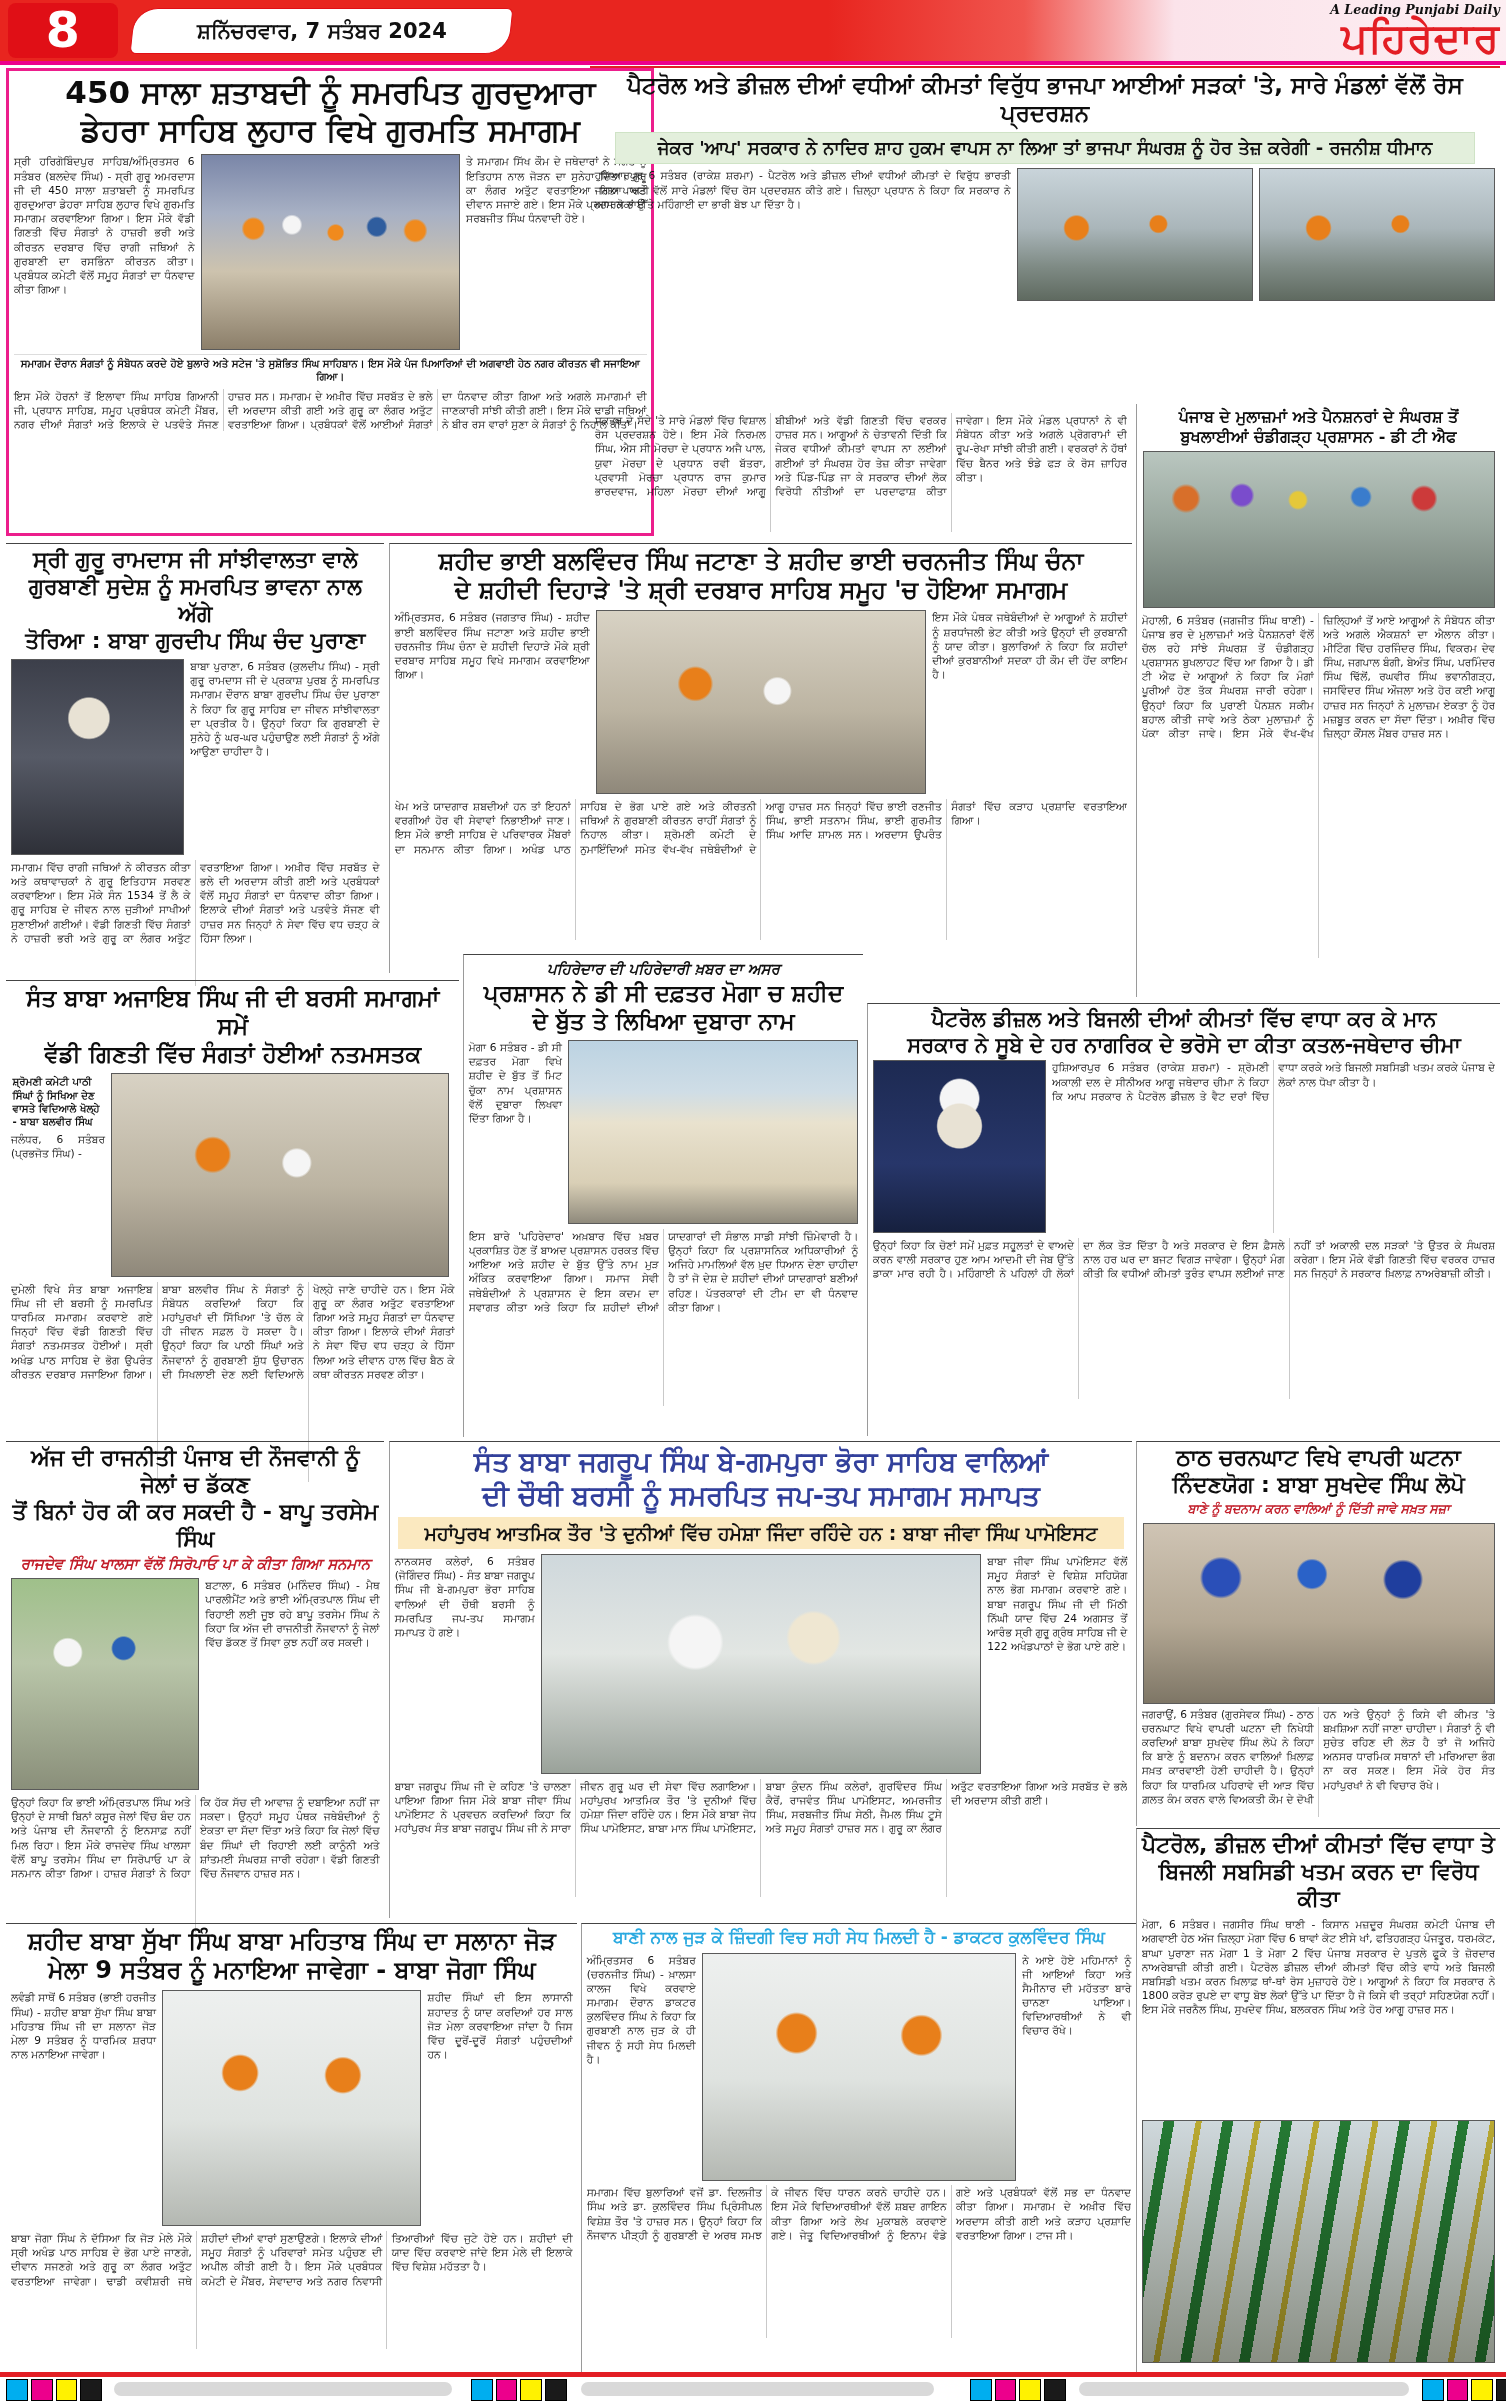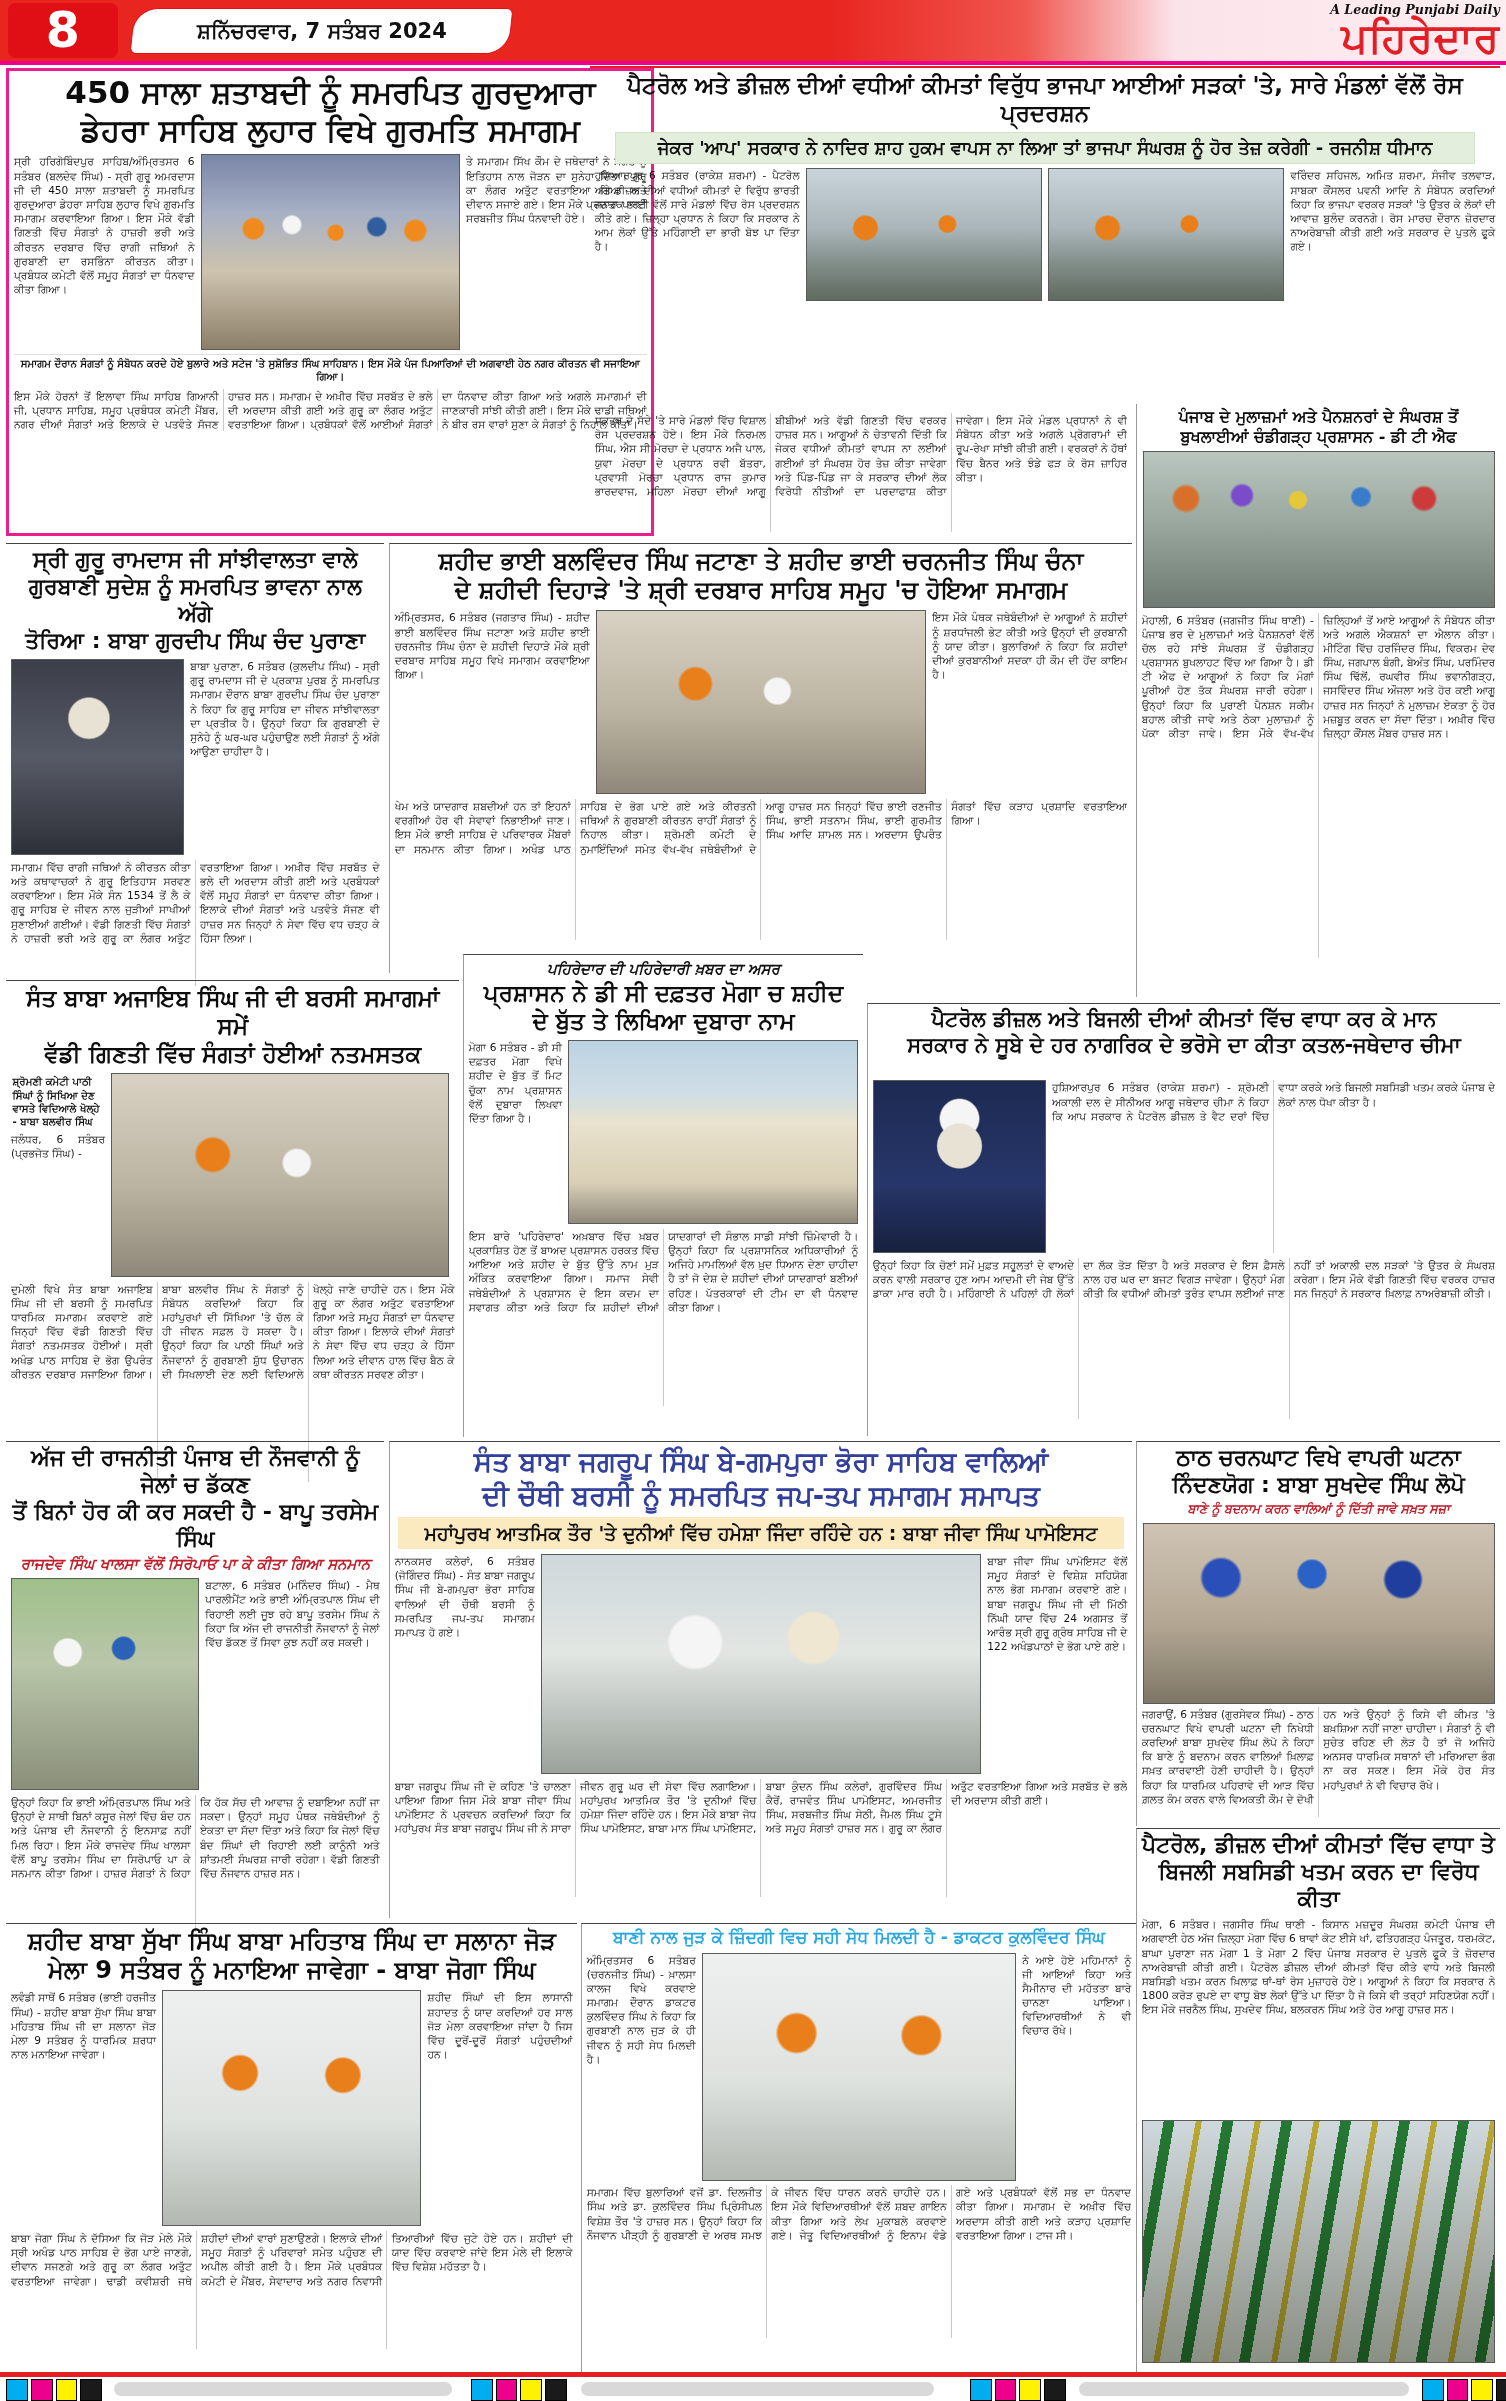--- a/index.html
+++ b/index.html
@@ -114,21 +114,20 @@
     <div class="body-txt cols3" style="margin-top:3.1px;">ਇਸ ਮੌਕੇ ਹੋਰਨਾਂ ਤੋਂ ਇਲਾਵਾ ਸਿੰਘ ਸਾਹਿਬ ਗਿਆਨੀ ਜੀ, ਪ੍ਰਧਾਨ ਸਾਹਿਬ, ਸਮੂਹ ਪ੍ਰਬੰਧਕ ਕਮੇਟੀ ਮੈਂਬਰ, ਨਗਰ ਦੀਆਂ ਸੰਗਤਾਂ ਅਤੇ ਇਲਾਕੇ ਦੇ ਪਤਵੰਤੇ ਸੱਜਣ ਹਾਜ਼ਰ ਸਨ। ਸਮਾਗਮ ਦੇ ਅਖ਼ੀਰ ਵਿੱਚ ਸਰਬੱਤ ਦੇ ਭਲੇ ਦੀ ਅਰਦਾਸ ਕੀਤੀ ਗਈ ਅਤੇ ਗੁਰੂ ਕਾ ਲੰਗਰ ਅਤੁੱਟ ਵਰਤਾਇਆ ਗਿਆ। ਪ੍ਰਬੰਧਕਾਂ ਵੱਲੋਂ ਆਈਆਂ ਸੰਗਤਾਂ ਦਾ ਧੰਨਵਾਦ ਕੀਤਾ ਗਿਆ ਅਤੇ ਅਗਲੇ ਸਮਾਗਮਾਂ ਦੀ ਜਾਣਕਾਰੀ ਸਾਂਝੀ ਕੀਤੀ ਗਈ। ਇਸ ਮੌਕੇ ਢਾਡੀ ਜਥਿਆਂ ਨੇ ਬੀਰ ਰਸ ਵਾਰਾਂ ਸੁਣਾ ਕੇ ਸੰਗਤਾਂ ਨੂੰ ਨਿਹਾਲ ਕੀਤਾ।</div>
   </section>
 
   <section class="art" style="left:590px;top:66px;width:910px;height:342px;border-top:2.4px solid #e31e24;">
     <div class="hl" style="font-size:23px;">ਪੈਟਰੋਲ ਅਤੇ ਡੀਜ਼ਲ ਦੀਆਂ ਵਧੀਆਂ ਕੀਮਤਾਂ ਵਿਰੁੱਧ ਭਾਜਪਾ ਆਈਆਂ ਸੜਕਾਂ 'ਤੇ, ਸਾਰੇ ਮੰਡਲਾਂ ਵੱਲੋਂ ਰੋਸ ਪ੍ਰਦਰਸ਼ਨ</div>
     <div class="subhead-green">ਜੇਕਰ 'ਆਪ' ਸਰਕਾਰ ਨੇ ਨਾਦਿਰ ਸ਼ਾਹ ਹੁਕਮ ਵਾਪਸ ਨਾ ਲਿਆ ਤਾਂ ਭਾਜਪਾ ਸੰਘਰਸ਼ ਨੂੰ ਹੋਰ ਤੇਜ਼ ਕਰੇਗੀ - ਰਜਨੀਸ਼ ਧੀਮਾਨ</div>
     <div class="row" style="margin-top:3.1px;">
       <div class="grow body-txt">ਹੁਸ਼ਿਆਰਪੁਰ 6 ਸਤੰਬਰ (ਰਾਕੇਸ਼ ਸ਼ਰਮਾ) - ਪੈਟਰੋਲ ਅਤੇ ਡੀਜ਼ਲ ਦੀਆਂ ਵਧੀਆਂ ਕੀਮਤਾਂ ਦੇ ਵਿਰੁੱਧ ਭਾਰਤੀ ਜਨਤਾ ਪਾਰਟੀ ਵੱਲੋਂ ਸਾਰੇ ਮੰਡਲਾਂ ਵਿੱਚ ਰੋਸ ਪ੍ਰਦਰਸ਼ਨ ਕੀਤੇ ਗਏ। ਜ਼ਿਲ੍ਹਾ ਪ੍ਰਧਾਨ ਨੇ ਕਿਹਾ ਕਿ ਸਰਕਾਰ ਨੇ ਆਮ ਲੋਕਾਂ ਉੱਤੇ ਮਹਿੰਗਾਈ ਦਾ ਭਾਰੀ ਬੋਝ ਪਾ ਦਿੱਤਾ ਹੈ।</div>
       <div class="photo ph-rally" style="width:236px;height:133px;"></div>
       <div class="photo ph-rally" style="width:236px;height:133px;"></div>
-      <div class="grow body-txt">ਵਰਿੰਦਰ ਸਹਿਜਲ, ਅਮਿਤ ਸ਼ਰਮਾ, ਸੰਜੀਵ ਤਲਵਾੜ, ਸਾਬਕਾ ਕੌਂਸਲਰ ਪਵਨੀ ਆਦਿ ਨੇ ਸੰਬੋਧਨ ਕਰਦਿਆਂ ਕਿਹਾ ਕਿ ਭਾਜਪਾ ਵਰਕਰ ਸੜਕਾਂ 'ਤੇ ਉਤਰ ਕੇ ਲੋਕਾਂ ਦੀ ਆਵਾਜ਼ ਬੁਲੰਦ ਕਰਨਗੇ। ਰੋਸ ਮਾਰਚ ਦੌਰਾਨ ਜ਼ੋਰਦਾਰ ਨਾਅਰੇਬਾਜ਼ੀ ਕੀਤੀ ਗਈ ਅਤੇ ਸਰਕਾਰ ਦੇ ਪੁਤਲੇ ਫੂਕੇ ਗਏ।</div>
     </div>
   </section>
 
   <section class="art" style="left:590px;top:410px;width:542px;height:129px;">
     <div class="body-txt cols3" style="height:119px;overflow:hidden;">ਸਕਤਰ ਦੇ ਸੱਦੇ 'ਤੇ ਸਾਰੇ ਮੰਡਲਾਂ ਵਿੱਚ ਵਿਸ਼ਾਲ ਰੋਸ ਪ੍ਰਦਰਸ਼ਨ ਹੋਏ। ਇਸ ਮੌਕੇ ਨਿਰਮਲ ਸਿੰਘ, ਐਸ ਸੀ ਮੋਰਚਾ ਦੇ ਪ੍ਰਧਾਨ ਅਜੈ ਪਾਲ, ਯੁਵਾ ਮੋਰਚਾ ਦੇ ਪ੍ਰਧਾਨ ਰਵੀ ਬੱਤਰਾ, ਪ੍ਰਵਾਸੀ ਮੋਰਚਾ ਪ੍ਰਧਾਨ ਰਾਜ ਕੁਮਾਰ ਭਾਰਦਵਾਜ, ਮਹਿਲਾ ਮੋਰਚਾ ਦੀਆਂ ਆਗੂ ਬੀਬੀਆਂ ਅਤੇ ਵੱਡੀ ਗਿਣਤੀ ਵਿੱਚ ਵਰਕਰ ਹਾਜ਼ਰ ਸਨ। ਆਗੂਆਂ ਨੇ ਚੇਤਾਵਨੀ ਦਿੱਤੀ ਕਿ ਜੇਕਰ ਵਧੀਆਂ ਕੀਮਤਾਂ ਵਾਪਸ ਨਾ ਲਈਆਂ ਗਈਆਂ ਤਾਂ ਸੰਘਰਸ਼ ਹੋਰ ਤੇਜ਼ ਕੀਤਾ ਜਾਵੇਗਾ ਅਤੇ ਪਿੰਡ-ਪਿੰਡ ਜਾ ਕੇ ਸਰਕਾਰ ਦੀਆਂ ਲੋਕ ਵਿਰੋਧੀ ਨੀਤੀਆਂ ਦਾ ਪਰਦਾਫਾਸ਼ ਕੀਤਾ ਜਾਵੇਗਾ। ਇਸ ਮੌਕੇ ਮੰਡਲ ਪ੍ਰਧਾਨਾਂ ਨੇ ਵੀ ਸੰਬੋਧਨ ਕੀਤਾ ਅਤੇ ਅਗਲੇ ਪ੍ਰੋਗਰਾਮਾਂ ਦੀ ਰੂਪ-ਰੇਖਾ ਸਾਂਝੀ ਕੀਤੀ ਗਈ। ਵਰਕਰਾਂ ਨੇ ਹੱਥਾਂ ਵਿੱਚ ਬੈਨਰ ਅਤੇ ਝੰਡੇ ਫੜ ਕੇ ਰੋਸ ਜ਼ਾਹਿਰ ਕੀਤਾ।</div>
   </section>
 
   <section class="art lline" style="left:1136px;top:404px;width:364px;height:593px;">
     <div class="hl" style="font-size:16px;">
       <div>ਪੰਜਾਬ ਦੇ ਮੁਲਾਜ਼ਮਾਂ ਅਤੇ ਪੈਨਸ਼ਨਰਾਂ ਦੇ ਸੰਘਰਸ਼ ਤੋਂ</div>
@@ -190,21 +189,21 @@
       <div class="photo ph-building" style="width:290px;height:184px;"></div>
     </div>
     <div class="body-txt cols2" style="margin-top:4.7px;height:177px;overflow:hidden;">ਇਸ ਬਾਰੇ 'ਪਹਿਰੇਦਾਰ' ਅਖ਼ਬਾਰ ਵਿੱਚ ਖ਼ਬਰ ਪ੍ਰਕਾਸ਼ਿਤ ਹੋਣ ਤੋਂ ਬਾਅਦ ਪ੍ਰਸ਼ਾਸਨ ਹਰਕਤ ਵਿੱਚ ਆਇਆ ਅਤੇ ਸ਼ਹੀਦ ਦੇ ਬੁੱਤ ਉੱਤੇ ਨਾਮ ਮੁੜ ਅੰਕਿਤ ਕਰਵਾਇਆ ਗਿਆ। ਸਮਾਜ ਸੇਵੀ ਜਥੇਬੰਦੀਆਂ ਨੇ ਪ੍ਰਸ਼ਾਸਨ ਦੇ ਇਸ ਕਦਮ ਦਾ ਸਵਾਗਤ ਕੀਤਾ ਅਤੇ ਕਿਹਾ ਕਿ ਸ਼ਹੀਦਾਂ ਦੀਆਂ ਯਾਦਗਾਰਾਂ ਦੀ ਸੰਭਾਲ ਸਾਡੀ ਸਾਂਝੀ ਜ਼ਿੰਮੇਵਾਰੀ ਹੈ। ਉਨ੍ਹਾਂ ਕਿਹਾ ਕਿ ਪ੍ਰਸ਼ਾਸਨਿਕ ਅਧਿਕਾਰੀਆਂ ਨੂੰ ਅਜਿਹੇ ਮਾਮਲਿਆਂ ਵੱਲ ਖ਼ੁਦ ਧਿਆਨ ਦੇਣਾ ਚਾਹੀਦਾ ਹੈ ਤਾਂ ਜੋ ਦੇਸ਼ ਦੇ ਸ਼ਹੀਦਾਂ ਦੀਆਂ ਯਾਦਗਾਰਾਂ ਬਣੀਆਂ ਰਹਿਣ। ਪੱਤਰਕਾਰਾਂ ਦੀ ਟੀਮ ਦਾ ਵੀ ਧੰਨਵਾਦ ਕੀਤਾ ਗਿਆ।</div>
   </section>
 
   <section class="art tline lline" style="left:867px;top:1003px;width:633px;height:433px;">
     <div class="hl" style="font-size:21px;">
       <div>ਪੈਟਰੋਲ ਡੀਜ਼ਲ ਅਤੇ ਬਿਜਲੀ ਦੀਆਂ ਕੀਮਤਾਂ ਵਿੱਚ ਵਾਧਾ ਕਰ ਕੇ ਮਾਨ</div>
       <div>ਸਰਕਾਰ ਨੇ ਸੂਬੇ ਦੇ ਹਰ ਨਾਗਰਿਕ ਦੇ ਭਰੋਸੇ ਦਾ ਕੀਤਾ ਕਤਲ-ਜਥੇਦਾਰ ਚੀਮਾ</div>
     </div>
-    <div class="row" style="margin-top:22px;">
+    <div class="row" style="margin-top:2px;">
       <div class="photo ph-portrait" style="width:173px;height:173px;"></div>
       <div class="grow body-txt cols2" style="height:173px;overflow:hidden;">ਹੁਸ਼ਿਆਰਪੁਰ 6 ਸਤੰਬਰ (ਰਾਕੇਸ਼ ਸ਼ਰਮਾ) - ਸ਼੍ਰੋਮਣੀ ਅਕਾਲੀ ਦਲ ਦੇ ਸੀਨੀਅਰ ਆਗੂ ਜਥੇਦਾਰ ਚੀਮਾ ਨੇ ਕਿਹਾ ਕਿ ਆਪ ਸਰਕਾਰ ਨੇ ਪੈਟਰੋਲ ਡੀਜ਼ਲ ਤੇ ਵੈਟ ਦਰਾਂ ਵਿੱਚ ਵਾਧਾ ਕਰਕੇ ਅਤੇ ਬਿਜਲੀ ਸਬਸਿਡੀ ਖਤਮ ਕਰਕੇ ਪੰਜਾਬ ਦੇ ਲੋਕਾਂ ਨਾਲ ਧੋਖਾ ਕੀਤਾ ਹੈ।</div>
     </div>
     <div class="body-txt cols3" style="margin-top:4.7px;height:161px;overflow:hidden;">ਉਨ੍ਹਾਂ ਕਿਹਾ ਕਿ ਚੋਣਾਂ ਸਮੇਂ ਮੁਫ਼ਤ ਸਹੂਲਤਾਂ ਦੇ ਵਾਅਦੇ ਕਰਨ ਵਾਲੀ ਸਰਕਾਰ ਹੁਣ ਆਮ ਆਦਮੀ ਦੀ ਜੇਬ ਉੱਤੇ ਡਾਕਾ ਮਾਰ ਰਹੀ ਹੈ। ਮਹਿੰਗਾਈ ਨੇ ਪਹਿਲਾਂ ਹੀ ਲੋਕਾਂ ਦਾ ਲੱਕ ਤੋੜ ਦਿੱਤਾ ਹੈ ਅਤੇ ਸਰਕਾਰ ਦੇ ਇਸ ਫ਼ੈਸਲੇ ਨਾਲ ਹਰ ਘਰ ਦਾ ਬਜਟ ਵਿਗੜ ਜਾਵੇਗਾ। ਉਨ੍ਹਾਂ ਮੰਗ ਕੀਤੀ ਕਿ ਵਧੀਆਂ ਕੀਮਤਾਂ ਤੁਰੰਤ ਵਾਪਸ ਲਈਆਂ ਜਾਣ ਨਹੀਂ ਤਾਂ ਅਕਾਲੀ ਦਲ ਸੜਕਾਂ 'ਤੇ ਉਤਰ ਕੇ ਸੰਘਰਸ਼ ਕਰੇਗਾ। ਇਸ ਮੌਕੇ ਵੱਡੀ ਗਿਣਤੀ ਵਿੱਚ ਵਰਕਰ ਹਾਜ਼ਰ ਸਨ ਜਿਨ੍ਹਾਂ ਨੇ ਸਰਕਾਰ ਖ਼ਿਲਾਫ਼ ਨਾਅਰੇਬਾਜ਼ੀ ਕੀਤੀ।</div>
   </section>
 
   <section class="art tline" style="left:6.3px;top:1441px;width:378px;height:477px;">
     <div class="hl" style="font-size:22px;">
       <div>ਅੱਜ ਦੀ ਰਾਜਨੀਤੀ ਪੰਜਾਬ ਦੀ ਨੌਜਵਾਨੀ ਨੂੰ ਜੇਲਾਂ ਚ ਡੱਕਣ</div>
       <div>ਤੋਂ ਬਿਨਾਂ ਹੋਰ ਕੀ ਕਰ ਸਕਦੀ ਹੈ - ਬਾਪੂ ਤਰਸੇਮ ਸਿੰਘ</div>

